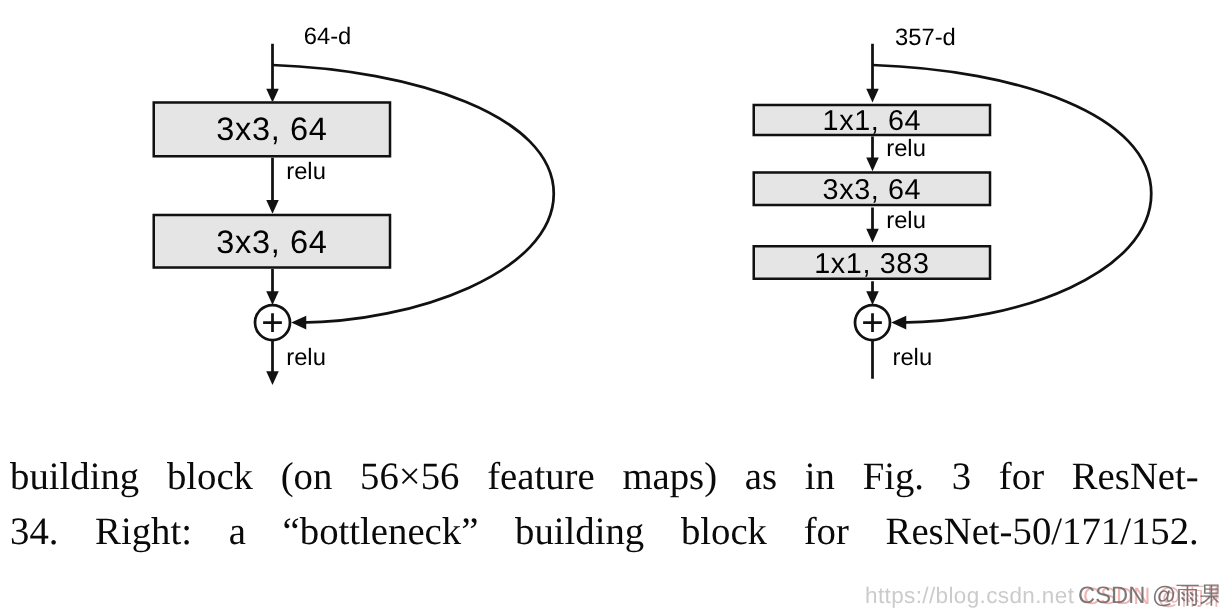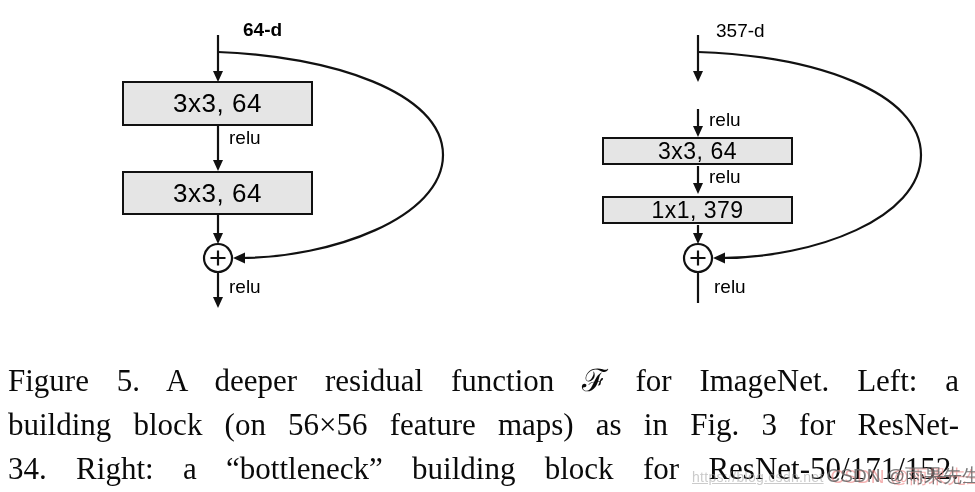--- a/index.html
+++ b/index.html
@@ -62,24 +62,23 @@
   .watermark {
     position: absolute;
     left: 692px;
     top: 463px;
     white-space: nowrap;
     z-index: 5;
     display: flex;
     align-items: baseline;
   }
   .wm-url {
-    font-size: 14px;
+    font-size: 18px;
     color: rgba(160, 160, 160, 0.55);
     letter-spacing: 0.3px;
-    text-decoration: underline;
   }
   .wm-id {
     font-size: 19px;
     margin-left: 3px;
     color: rgba(104, 104, 104, 0.88);
     text-shadow: 4px 1px 0 rgba(238, 136, 136, 0.65);
   }
 </style>
 </head>
 <body>
@@ -120,35 +119,35 @@
     <g stroke="#111111" stroke-width="2.2" fill="#ffffff">
       <circle cx="218" cy="258" r="14"></circle>
       <circle cx="698" cy="258" r="14"></circle>
     </g>
     <g stroke="#111111" stroke-width="2.2" fill="none">
       <path d="M210.5 258 H225.5 M218 250.5 V265.5"></path>
       <path d="M690.5 258 H705.5 M698 250.5 V265.5"></path>
     </g>
   </svg>
 
-  <span class="lbl" style="left:243px; top:20px;font-weight:bold;">64-d</span>
+  <span class="lbl" style="left:243px; top:20px;">64-d</span>
   <div class="cbox left-size" style="left:122px; top:81px; width:191px; height:45px;">3x3, 64</div>
   <span class="lbl" style="left:229px; top:128px;">relu</span>
   <div class="cbox left-size" style="left:122px; top:171px; width:191px; height:44px;">3x3, 64</div>
   <span class="lbl" style="left:229px; top:277px;">relu</span>
 
   <span class="lbl" style="left:716px; top:21px;">357-d</span>
+  <div class="cbox right-size" style="left:602px; top:83px; width:191px; height:26px;">1x1, 64</div>
   <span class="lbl" style="left:709px; top:110px;">relu</span>
   <div class="cbox right-size" style="left:602px; top:137px; width:191px; height:28px;">3x3, 64</div>
   <span class="lbl" style="left:709px; top:167px;">relu</span>
-  <div class="cbox right-size" style="left:602px; top:196px; width:191px; height:28px;">1x1, 379</div>
+  <div class="cbox right-size" style="left:602px; top:196px; width:191px; height:28px;">1x1, 383</div>
   <span class="lbl" style="left:714px; top:277px;">relu</span>
 
   <div class="caption">
-    <div class="cap-line">Figure 5. A deeper residual function ℱ for ImageNet.  Left:  a</div>
     <div class="cap-line">building block (on 56×56 feature maps) as in Fig. 3 for ResNet-</div>
     <div class="cap-line">34. Right: a “bottleneck” building block for ResNet-50/171/152.</div>
   </div>
 
   <div class="watermark">
     <span class="wm-url">https://blog.csdn.net</span>
     <span class="wm-id">CSDN @雨果先生</span>
   </div>
 
 </div>

